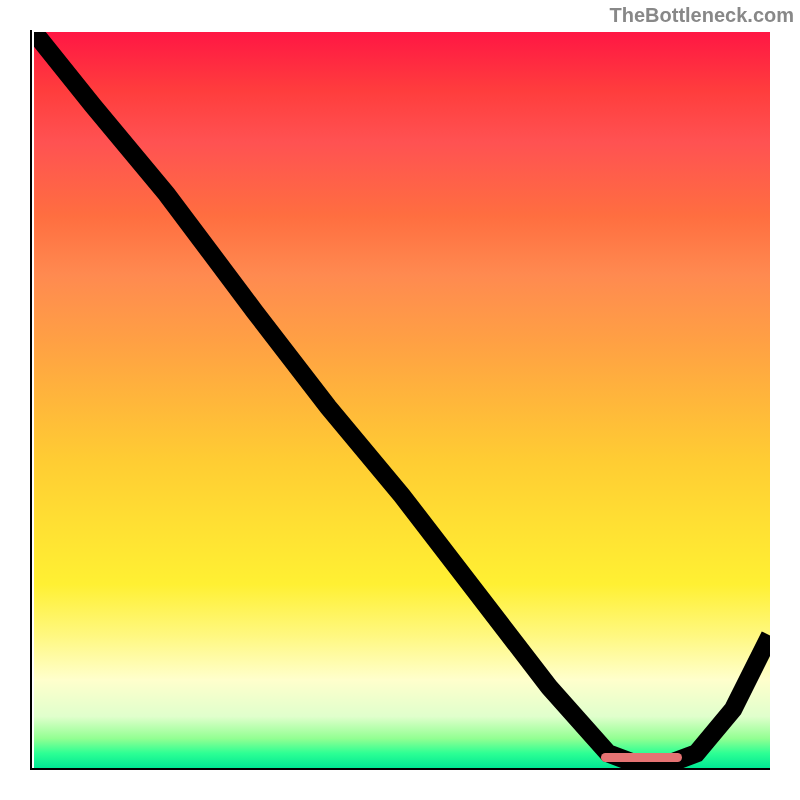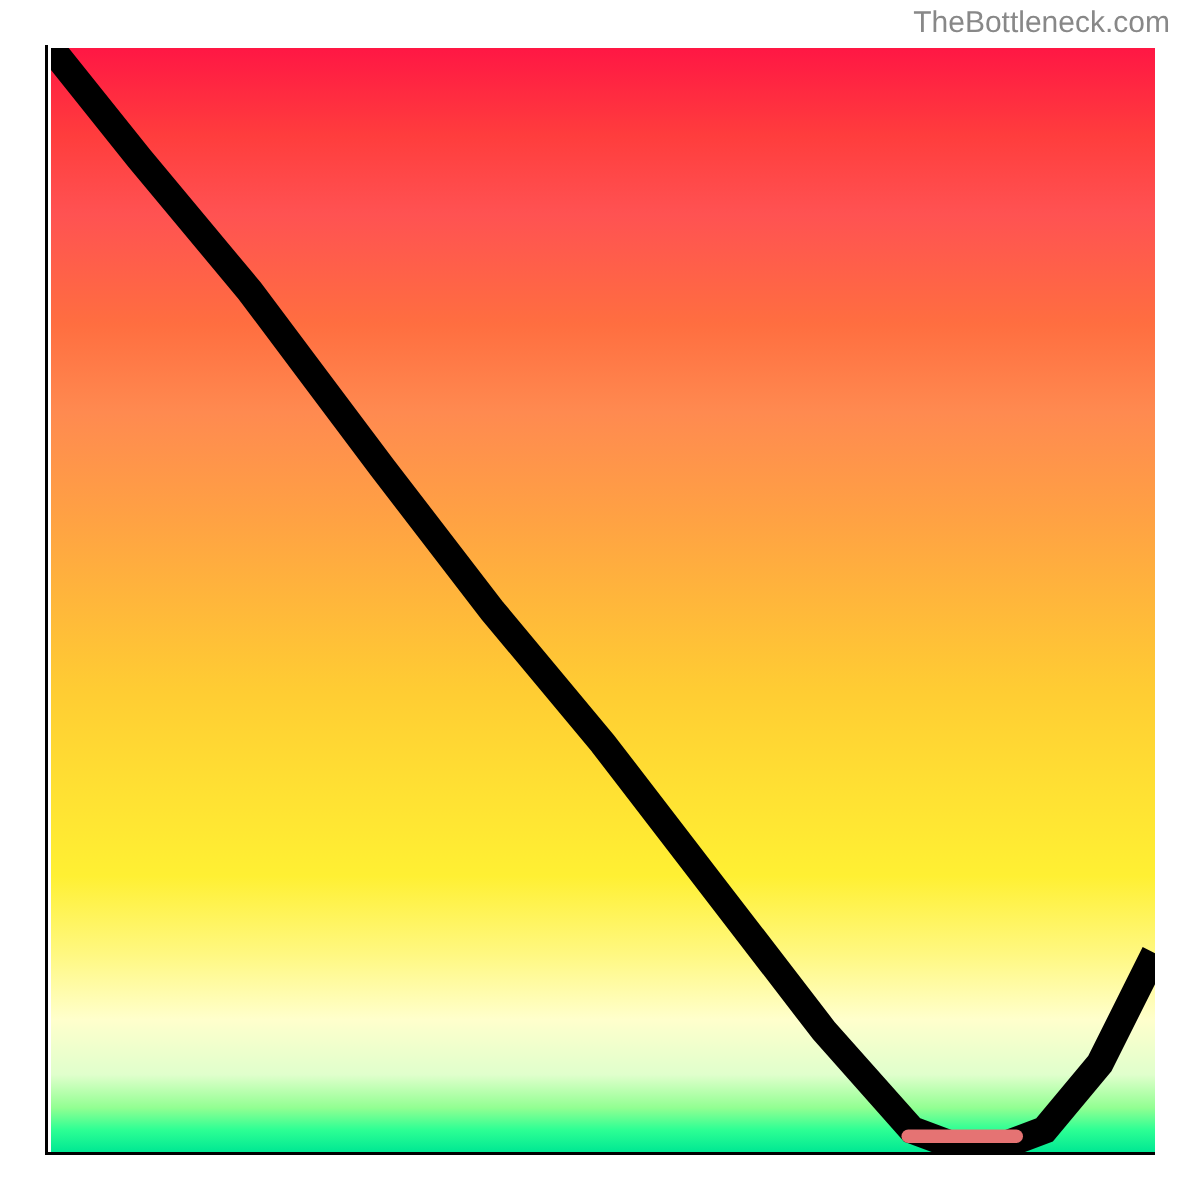--- a/index.html
+++ b/index.html
@@ -1,23 +1,23 @@
 <!DOCTYPE html>
 <html><head>
   <meta charset="utf-8">
   <style>
     * { margin: 0; padding: 0; box-sizing: border-box; }
     body { width: 800px; height: 800px; position: relative; background: #fff; font-family: Arial, sans-serif; }
     .watermark {
       position: absolute;
       top: 4px;
-      right: 20px;
+      right: 6px;
       color: #888;
       font-size: 20px;
-      font-weight: 400;
+      font-weight: 700;
       z-index: 10;
     }
     .chart-container {
       position: absolute;
       top: 30px;
       left: 30px;
       width: 740px;
       height: 740px;
       border-left: 2px solid #000;
       border-bottom: 2px solid #000;

